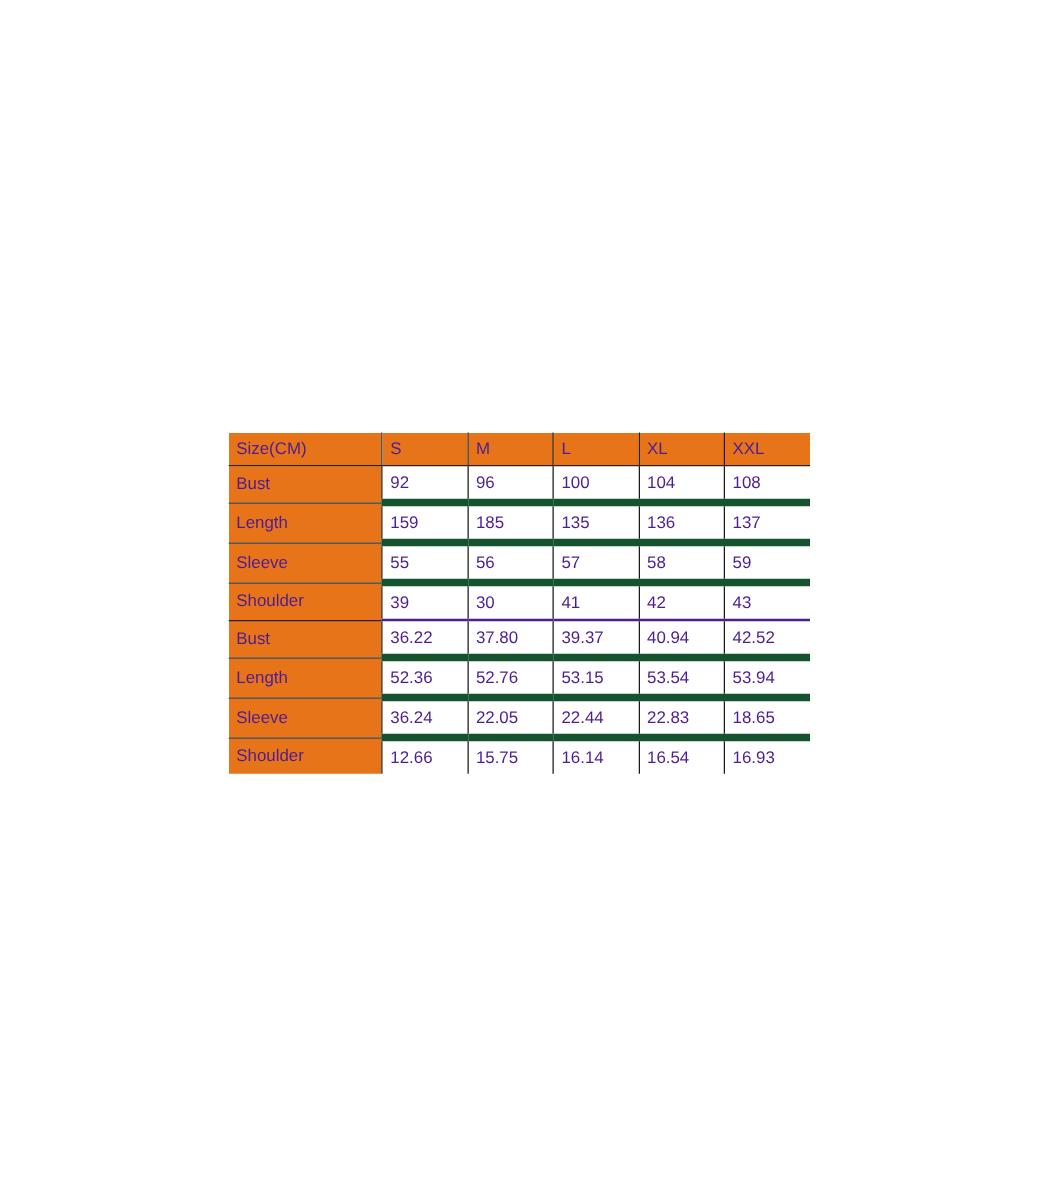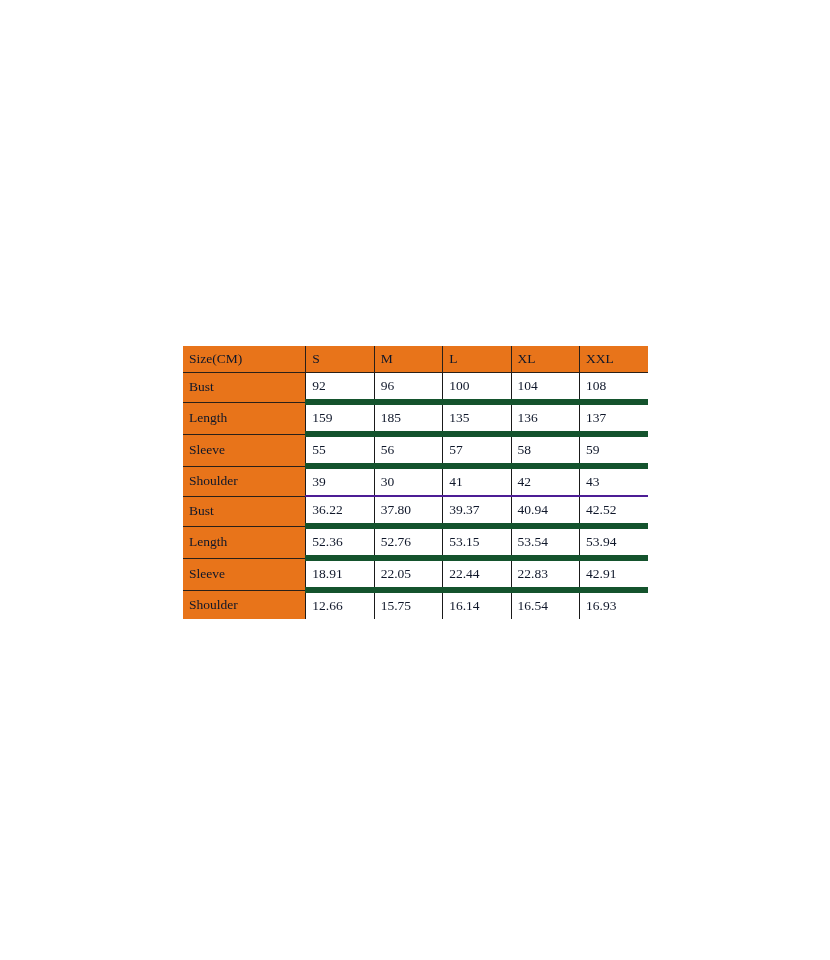--- a/index.html
+++ b/index.html
@@ -27,22 +27,22 @@
     table-layout: fixed;
     width: 465px;
   }
 
   table.size-table td {
     height: 26px;
     padding: 0 0 0 6px;
     margin: 0;
     font-size: 13.5px;
     line-height: 26px;
-    color: #0f172a;
-    font-family: Liberation Serif, serif;
+    color: #4c1d95;
+    font-family: Liberation Sans, sans-serif;
     font-weight: normal;
     white-space: nowrap;
     overflow: hidden;
     vertical-align: middle;
     box-sizing: border-box;
   }
 
   
   col.c-label { width: 122px; }
   col.c-size  { width: 68px; }
@@ -159,25 +159,25 @@
         <td class="lbl-cell">Length</td>
         <td class="val-cell">52.36</td>
         <td class="val-cell">52.76</td>
         <td class="val-cell">53.15</td>
         <td class="val-cell">53.54</td>
         <td class="val-cell">53.94</td>
       </tr>
 
       <tr>
         <td class="lbl-cell">Sleeve</td>
-        <td class="val-cell">18.91</td>
+        <td class="val-cell">36.24</td>
         <td class="val-cell">22.05</td>
         <td class="val-cell">22.44</td>
         <td class="val-cell">22.83</td>
-        <td class="val-cell">42.91</td>
+        <td class="val-cell">18.65</td>
       </tr>
 
       <tr class="last-row">
         <td class="lbl-cell">Shoulder</td>
         <td class="val-cell">12.66</td>
         <td class="val-cell">15.75</td>
         <td class="val-cell">16.14</td>
         <td class="val-cell">16.54</td>
         <td class="val-cell">16.93</td>
       </tr>

